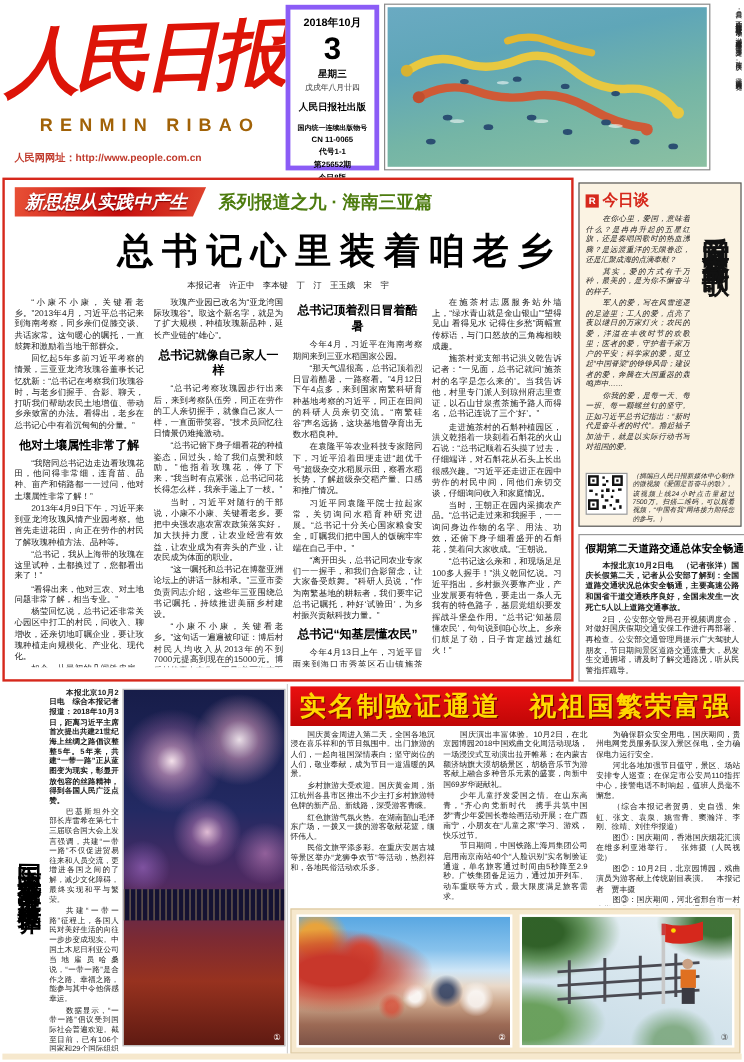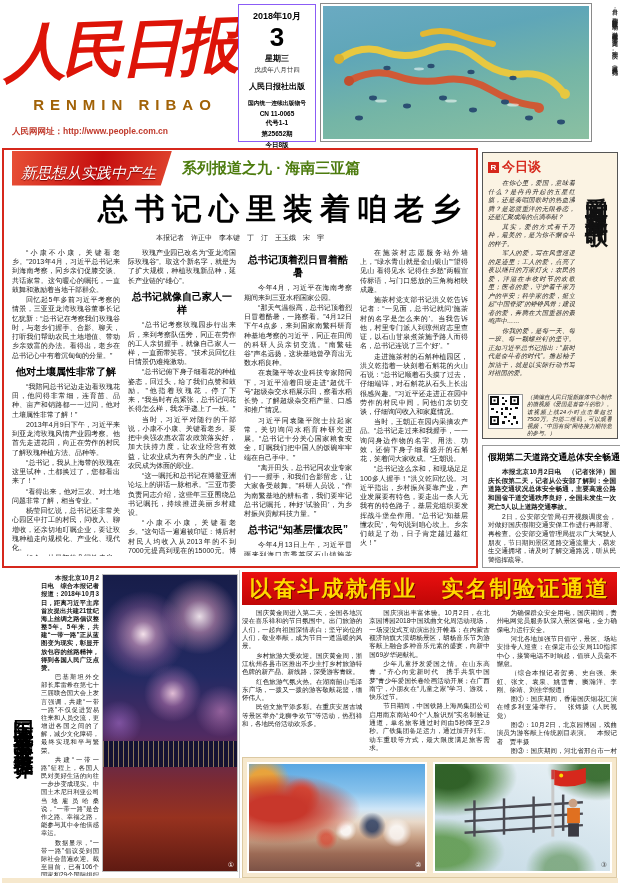--- a/index.html
+++ b/index.html
@@ -6,41 +6,41 @@
   #page{position:relative;width:620px;height:885px;background:#ffffff;
     font-family:"Liberation Sans",sans-serif;outline:1px solid #c0c0c0;overflow:hidden;}
   .abs{position:absolute;box-sizing:border-box;}
   
   .logo{left:4px;top:0px;width:232px;height:98px;color:#dd1408;
     font-family:"Liberation Serif",serif;font-weight:bold;font-size:62px;line-height:98px;
     text-align:center;letter-spacing:-4px;transform:rotate(-2deg);font-style:italic;}
   .pinyin{left:30px;top:96px;width:190px;text-align:center;color:#a16207;
     font-weight:bold;font-size:15px;letter-spacing:6px;}
   .website{left:12px;top:126px;font-size:8.5px;color:#c0392b;font-weight:bold;}
-  .datebox{left:238px;top:4px;width:78px;height:138px;border:1px solid #8b5cf6;
+  .datebox{left:238px;top:4px;width:78px;height:138px;border:4px solid #8b5cf6;
     text-align:center;padding-top:5px;background:#fff;}
   .datebox .d1{font-size:9px;font-weight:bold;}
   .datebox .d2{font-size:26px;font-weight:bold;line-height:28px;}
   .datebox .d3{font-size:8px;font-weight:bold;margin-top:2px;}
   .datebox .d4{font-size:6.5px;margin-top:2px;color:#333;}
   .datebox .d5{font-size:8px;font-weight:bold;margin-top:6px;}
   .datebox .d6{font-size:5.8px;font-weight:bold;margin-top:7px;}
   .datebox .d7,.datebox .d8,.datebox .d9,.datebox .d10{font-size:6.5px;font-weight:bold;margin-top:2px;}
   .topphoto{left:320px;top:3px;width:272px;height:139px;border:1px solid #8a8a8a;
     padding:2px;background:#fff;}
   .topphoto .scene{position:relative;width:100%;height:100%;overflow:hidden;
     background:linear-gradient(168deg,#6aaac2 0%,#5fa6b8 30%,#74b5a6 62%,#8bc0a2 100%);}
   .topcaption{left:594px;top:4px;width:24px;height:138px;writing-mode:vertical-rl;
     font-size:6px;line-height:1.3;color:#222;letter-spacing:.5px;overflow:hidden;}
   
   .frame{left:2px;top:148px;width:476px;height:420px;border:2px solid #d6281c;
     padding:5px 8px;background:#fff;overflow:hidden;}
   .series-row{display:flex;align-items:center;gap:10px;height:26px;}
   .series-banner{background:linear-gradient(100deg,#e85036 0%,#c50d0d 55%,#e0452e 100%);
-    color:#fff;font-weight:normal;font-size:15px;padding:13px 16px 3px 9px;font-style:italic;
+    color:#fff;font-weight:bold;font-size:15px;padding:3px 16px 3px 9px;font-style:italic;
     clip-path:polygon(0 0,100% 0,93% 100%,0 100%);text-shadow:0 1px 1px #7a0000;white-space:nowrap;}
   .series-label{font-weight:bold;font-size:15px;color:#4d7c0f;white-space:nowrap;}
   .headline{font-size:30px;font-weight:900;text-align:right;letter-spacing:7px;
     margin:8px 0 3px;color:#000;}
   .byline{text-align:center;font-size:7px;color:#222;margin-bottom:5px;}
   .art-columns{display:flex;gap:8px;height:308px;overflow:hidden;}
   .col{flex:1;font-size:7px;line-height:1.32;text-align:justify;color:#1a1a1a;overflow:hidden;}
   .col p,.intl-text p,.jrt-text p,.traffic-body p,.mid-col p{margin:0 0 1px;text-indent:14px;}
   .subhead{font-size:10px;font-weight:bold;text-align:center;margin:5px 0 4px;text-indent:0;color:#000;}
   .lead{font-weight:bold;}
@@ -282,21 +282,21 @@
       <p class="lead">本报北京10月2日电　综合本报记者报道：2018年10月3日，距离习近平主席首次提出共建21世纪海上丝绸之路倡议整整5年。5年来，共建“一带一路”正从蓝图变为现实，彰显开放包容的丝路精神，得到各国人民广泛点赞。</p>
       <p>巴基斯坦外交部长库雷希在第七十三届联合国大会上发言强调，共建“一带一路”不仅促进贸易往来和人员交流，更增进各国之间的了解，减少文化障碍，最终实现和平与繁荣。</p>
       <p>共建“一带一路”征程上，各国人民对美好生活的向往一步步变成现实。中国土木尼日利亚公司当地雇员哈桑说，“一带一路”是合作之路、幸福之路，能参与其中令他倍感幸运。</p>
       <p>数据显示，“一带一路”倡议受到国际社会普遍欢迎。截至目前，已有106个国家和29个国际组织同中国签署150余份共建“一带一路”合作文件。</p>
     </div>
   <div class="fireworks">
     <div class="skyline"></div>
     <span class="ph-marker">①</span>
   </div>
 
-  <div class="abs banner2">以奋斗成就伟业　实名制验证通道</div>
+  <div class="abs banner2">实名制验证通道　祝祖国繁荣富强</div>
   <div class="abs mid-cols">
     <div class="mid-col">
         <p>国庆黄金周进入第二天，全国各地沉浸在喜乐祥和的节日氛围中。出门旅游的人们，一起向祖国深情表白；坚守岗位的人们，敬业奉献，成为节日一道温暖的风景。</p>
         <p>乡村旅游大受欢迎。国庆黄金周，浙江杭州各县市区推出不少主打乡村旅游特色牌的新产品、新线路，深受游客青睐。</p>
         <p>红色旅游气氛火热。在湖南韶山毛泽东广场，一拨又一拨的游客敬献花篮，缅怀伟人。</p>
         <p>民俗文旅平添多彩。在重庆安居古城等景区举办“龙狮争欢节”等活动，热烈祥和，各地民俗活动欢乐多。</p>
       </div>
     <div class="mid-col">
         <p>国庆演出丰富体验。10月2日，在北京园博园2018中国戏曲文化周活动现场，一场浸没式互动演出拉开帷幕；在内蒙古额济纳旗大漠胡杨景区，胡杨音乐节为游客献上融合多种音乐元素的盛宴，向新中国69岁华诞献礼。</p>
         <p>少年儿童抒发爱国之情。在山东高青，“齐心向党新时代　携手共筑中国梦”青少年爱国长卷绘画活动开展；在广西南宁，小朋友在“儿童之家”学习、游戏，快乐过节。</p>

